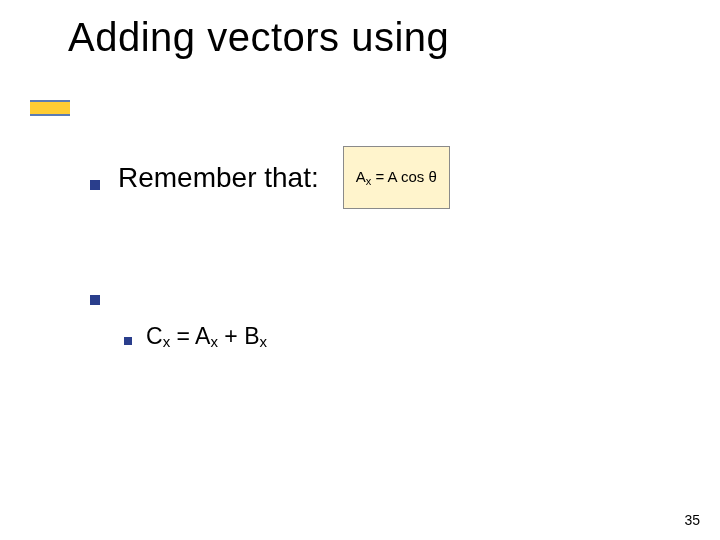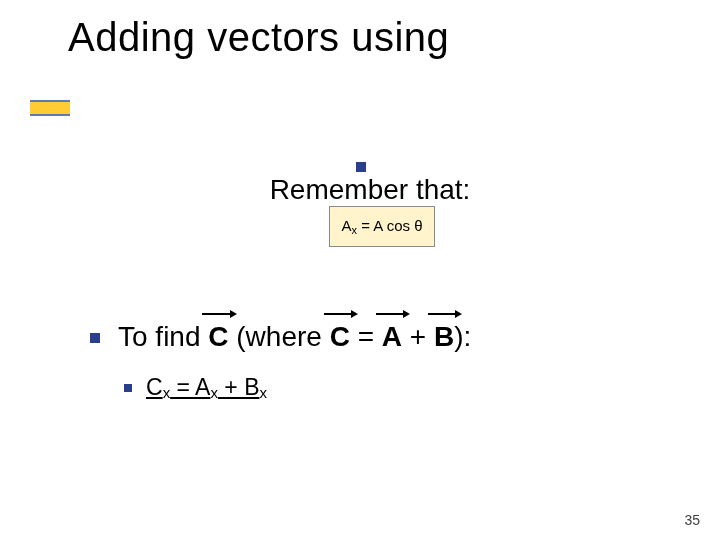--- a/index.html
+++ b/index.html
@@ -61,47 +61,45 @@
     margin-top: 10px;
     margin-right: 14px;
   }
   .item-text {
     font-size: 28px;
     line-height: 1.3;
   }
   .formula-box {
     background: #fff4cc;
     border: 1px solid #8a8a8a;
-    padding: 5px 12px;
+    padding: 16px 12px;
     font-family: Arial, sans-serif;
     font-size: 15px;
     line-height: 1.9;
     margin-left: 24px;
     margin-top: -2px;
   }
   .formula-box sub {
     font-size: 11px;
     vertical-align: -3px;
   }
   .row-remember {
     align-items: center;
     margin-bottom: 72px;
-    flex-direction: column;
   }
   .row-tofind {
     margin-bottom: 18px;
   }
   .sub-list {
     margin-left: 34px;
   }
   .sub-row {
     display: flex;
-    align-items: flex-start;
+    align-items: center;
     margin-bottom: 36px;
-    text-decoration: underline;
   }
   .sub-text {
     font-size: 23px;
   }
   .sub-text sub {
     font-size: 15px;
     vertical-align: -3px;
   }
   .vec-wrap {
     position: relative;
@@ -127,21 +125,21 @@
     border-top: 4px solid transparent;
     border-bottom: 4px solid transparent;
     border-left: 7px solid #000;
   }
   .page-num {
     position: absolute;
     bottom: 12px;
     right: 20px;
     font-family: Arial, sans-serif;
     font-size: 14px;
-    color: #404040;
+    color: #000000;
   }
 </style>
 </head>
 <body>
 
 <div class="title-block">
   <h1>
     <span>Adding vectors using</span><br>
   </h1>
 </div>
@@ -153,23 +151,20 @@
   <div class="bullet-row row-remember">
     <div class="bullet-sq"></div>
     <div class="item-text">Remember that:</div>
     <div class="formula-box">
       <div>A<sub>x</sub> = A cos θ</div>
     </div>
   </div>
 
   <div class="bullet-row row-tofind">
     <div class="bullet-sq"></div>
-    <div class="item-text">
-      <span>To find </span><span class="vec-wrap">C</span><span> (where </span><span class="vec-wrap">C</span><span> = </span><span class="vec-wrap">A</span><span> + </span><span class="vec-wrap">B</span><span>):</span>
-    </div>
   </div>
 
   <div class="sub-list">
     <div class="sub-row">
       <div class="bullet-sq small"></div>
       <div class="sub-text">C<sub>x</sub> = A<sub>x</sub> + B<sub>x</sub></div>
     </div>
   </div>
 
 </div>

